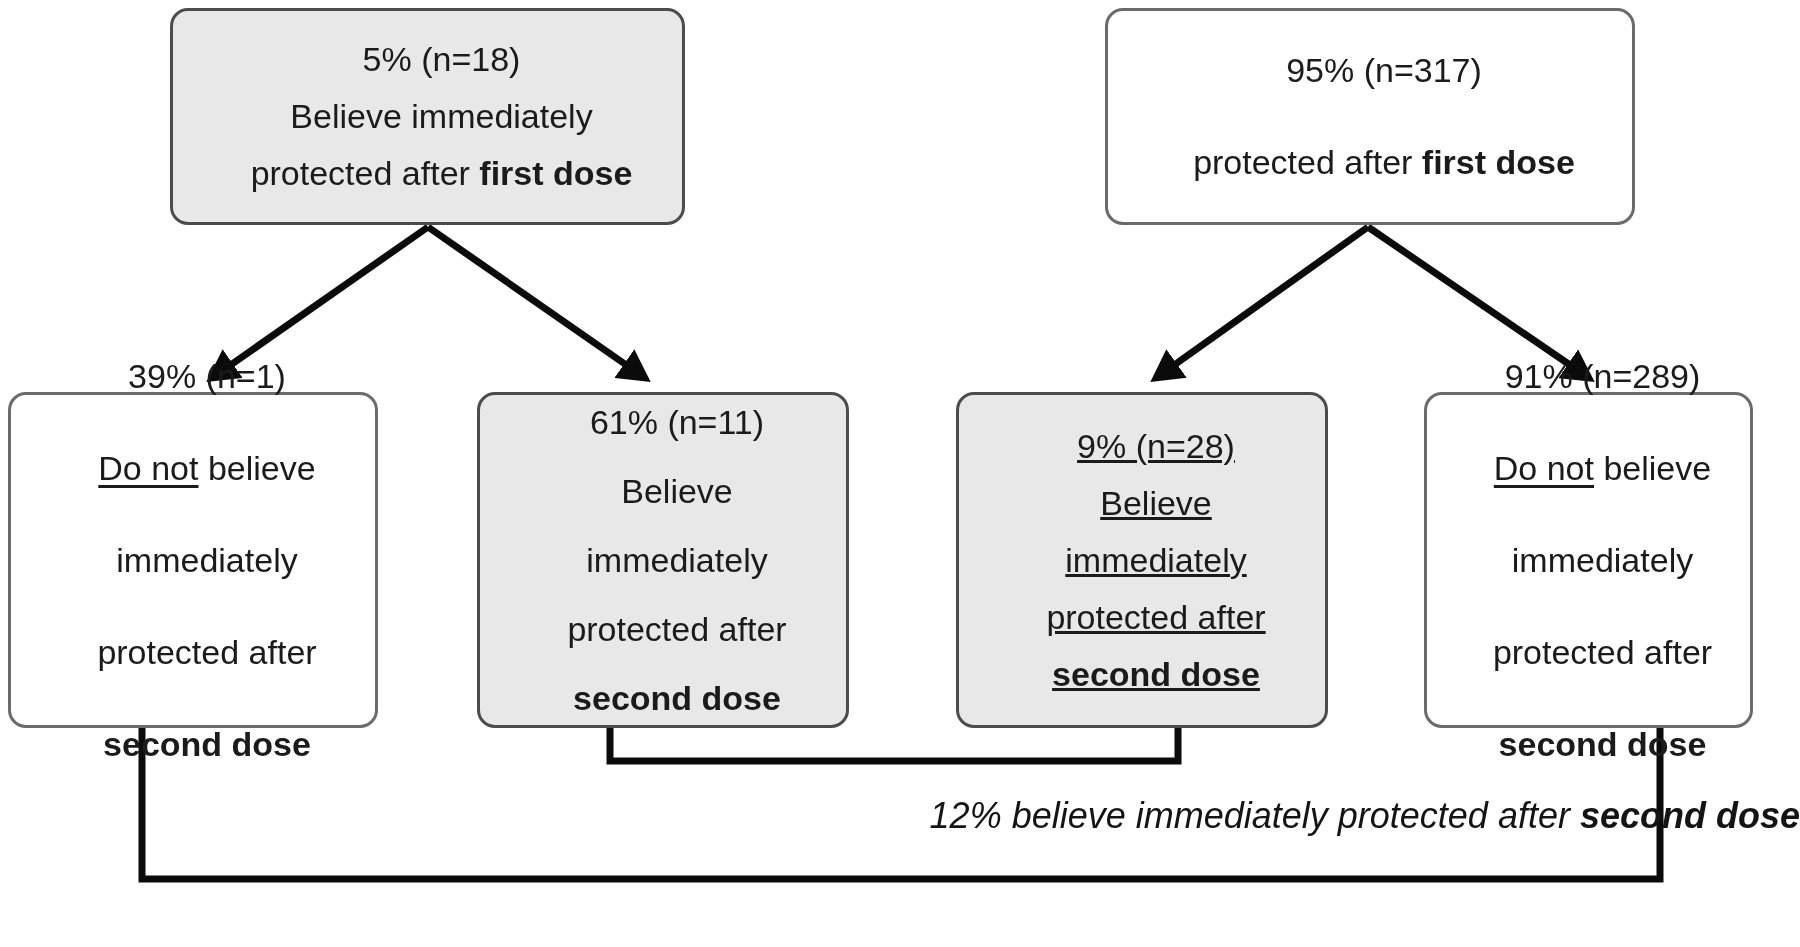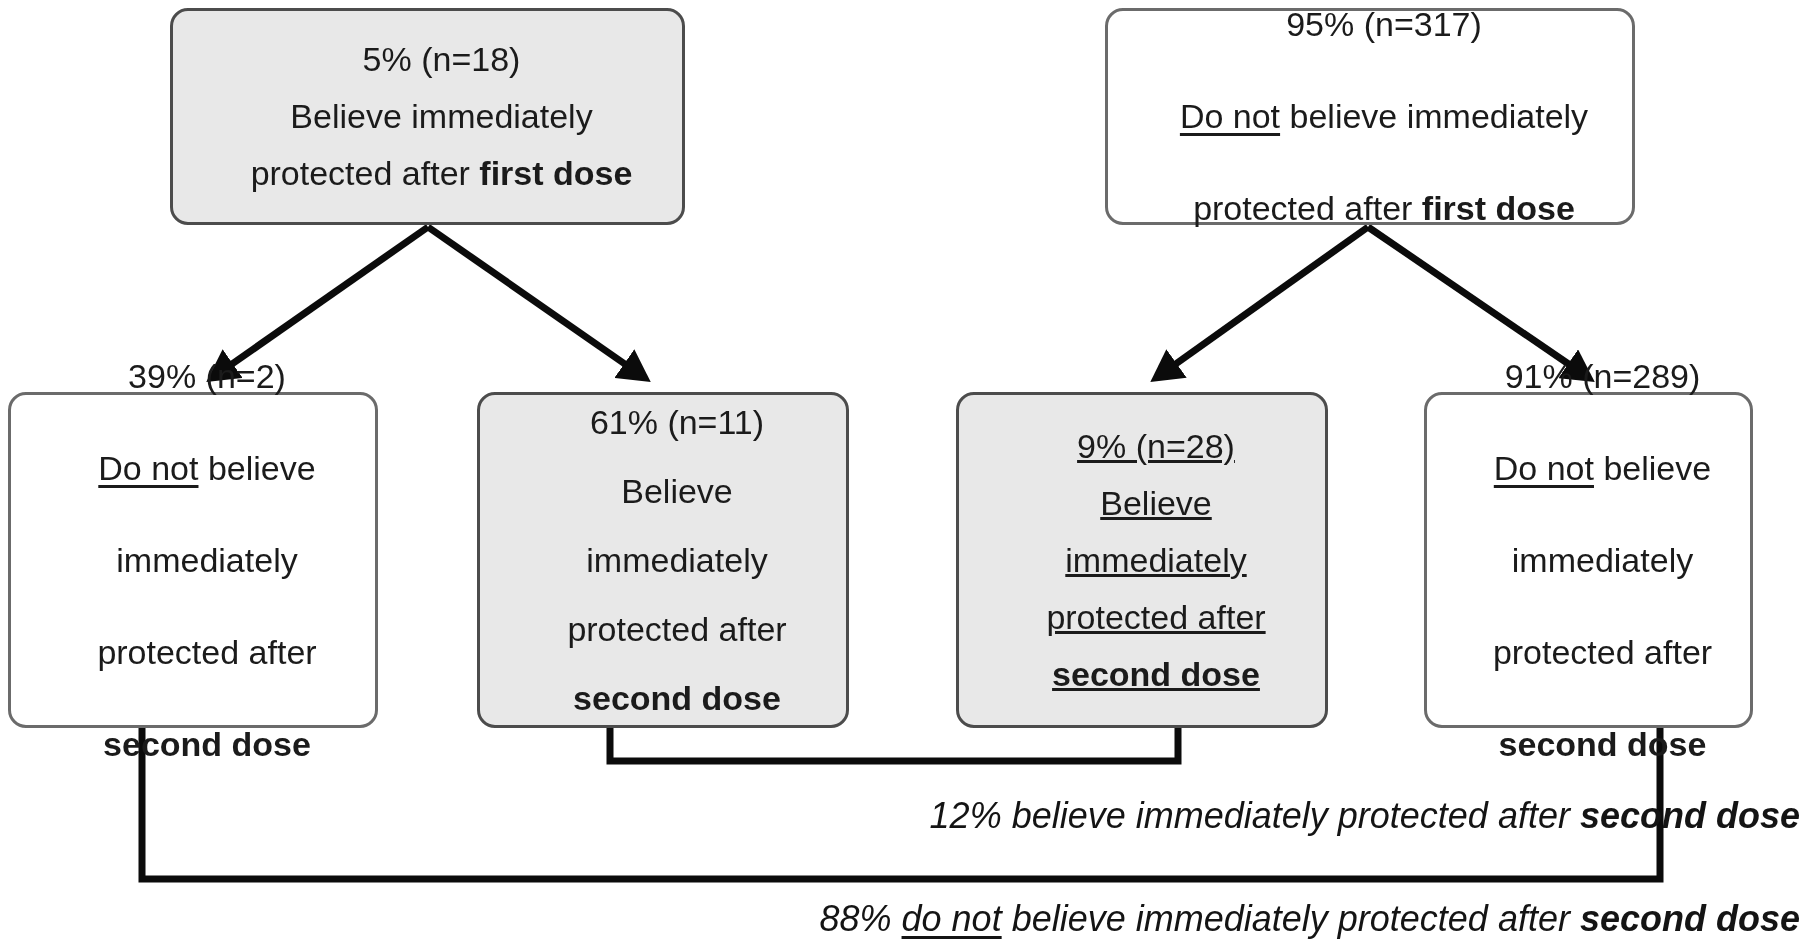--- a/index.html
+++ b/index.html
@@ -83,26 +83,25 @@
   </svg>
 
   <div id="box-top-left" class="node gray">
       <div class="tline"><span>5% (n=18)</span></div>
       <div class="tline"><span>Believe immediately</span></div>
       <div class="tline"><span>protected after </span><span data-b="1">first dose</span></div>
     </div>
 
   <div id="box-top-right" class="node white">
       <div class="tline"><span>95% (n=317)</span></div>
-      <div class="tline"><span data-u="1">Do not</span><span> believe immediately</span></div>
       <div class="tline"><span>protected after </span><span data-b="1">first dose</span></div>
     </div>
 
   <div id="box-bot-1" class="node white">
-      <div class="tline"><span>39% (n=2)</span></div>
+      <div class="tline"><span>39% (n=1)</span></div>
       <div class="tline"><span data-u="1">Do not</span><span> believe</span></div>
       <div class="tline"><span>immediately</span></div>
       <div class="tline"><span>protected after</span></div>
       <div class="tline"><span data-b="1">second dose</span></div>
     </div>
 
   <div id="box-bot-2" class="node gray">
       <div class="tline"><span>61% (n=11)</span></div>
       <div class="tline"><span>Believe</span></div>
       <div class="tline"><span>immediately</span></div>
@@ -121,15 +120,14 @@
   <div id="box-bot-4" class="node white">
       <div class="tline"><span>91% (n=289)</span></div>
       <div class="tline"><span data-u="1">Do not</span><span> believe</span></div>
       <div class="tline"><span>immediately</span></div>
       <div class="tline"><span>protected after</span></div>
       <div class="tline"><span data-b="1">second dose</span></div>
     </div>
 
   <div id="caption-believe" class="caption"><span>12% believe immediately protected after </span><span data-b="1">second dose</span></div>
 
-  <div id="caption-notbelieve" class="caption"><span>88% </span><span data-u="1">do not</span><span> believe immediately protected after </span><span data-b="1">second dose</span></div>
 
 </div>
 
 </body></html>

